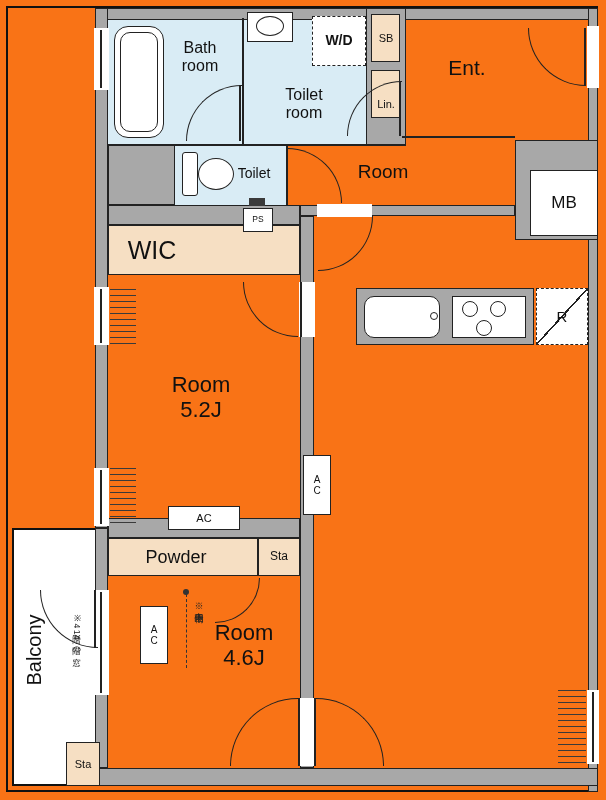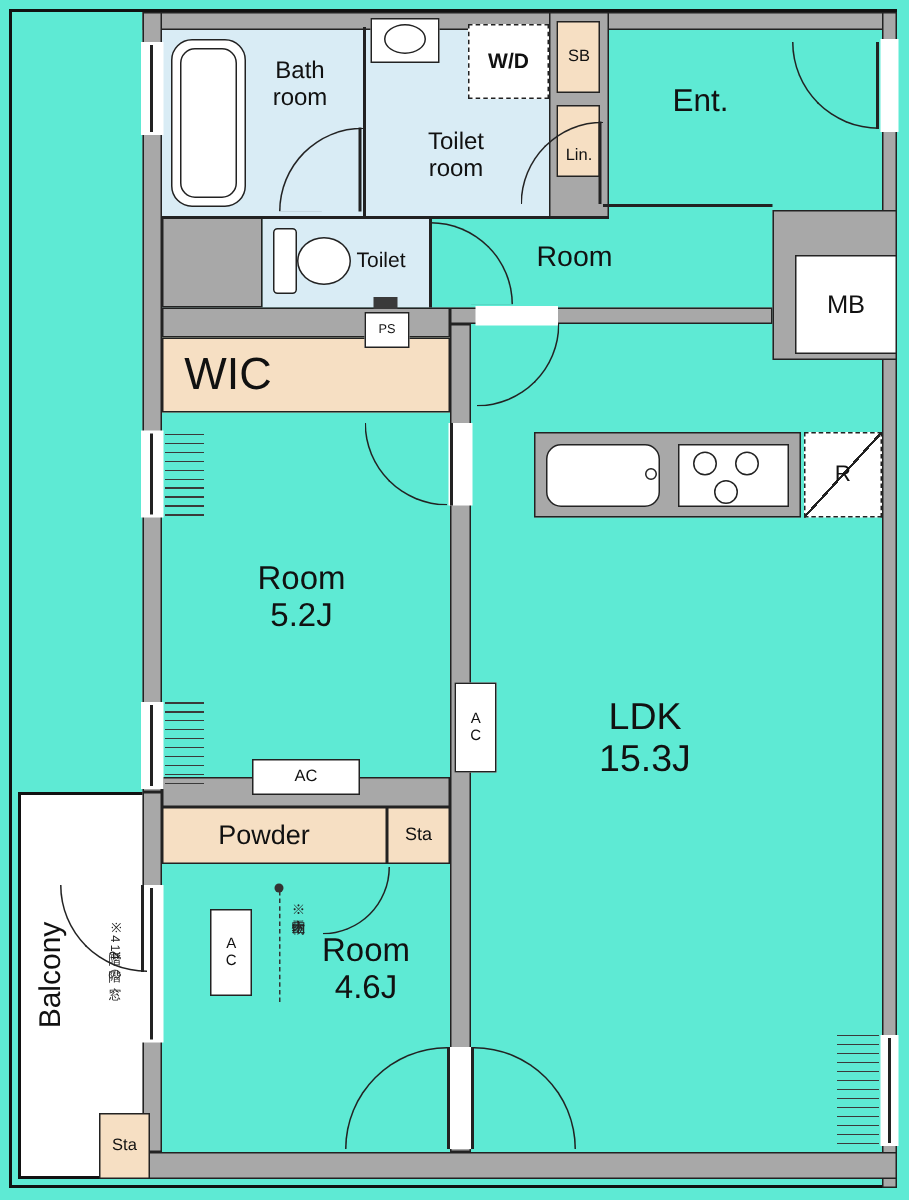--- a/index.html
+++ b/index.html
@@ -1,18 +1,18 @@
 <!DOCTYPE html>
 <html><head>
 <meta charset="utf-8">
 <style>
   * { margin:0; padding:0; box-sizing:border-box; }
   html,body { background:#fff; }
   body { width:606px; height:800px; font-family:"Liberation Sans", sans-serif; }
-  #plan { position:relative; width:606px; height:800px; background:#5eead4; overflow:hidden; }
+  #plan { position:relative; width:606px; height:800px; background:#f97316; overflow:hidden; }
   .abs { position:absolute; }
   .frame { left:6px; top:6px; width:592px; height:786px; border:2px solid #111; z-index:0; }
   .fill { z-index:1; }
   .blue { background:#d9ecf5; }
   .wall { background:#a8a8a8; border:1px solid #222; z-index:2; }
   .beige { background:#f6dfc3; border:1.5px solid #222; z-index:3; }
   .whitebox { background:#fff; border:1.4px solid #222; z-index:3; }
   .dashedbox { background:#fff; border:1.6px dashed #222; z-index:3; }
   .gap { background:#fff; z-index:3; }
   .line { background:#222; z-index:3; }
@@ -144,29 +144,25 @@
       <span>Toilet</span>
       <span>room</span>
     </div>
   <div class="abs label" style="left:339px;top:41px;font-size:14px;font-weight:bold;">W/D</div>
   <div class="abs label" style="left:386px;top:38px;font-size:11px;">SB</div>
   <div class="abs label" style="left:386px;top:104px;font-size:11px;">Lin.</div>
   <div class="abs label" style="left:467px;top:68px;font-size:21px;">Ent.</div>
   <div class="abs label" style="left:383px;top:172px;font-size:19px;">Room</div>
   <div class="abs label" style="left:254px;top:174px;font-size:14px;">Toilet</div>
   <div class="abs label" style="left:564px;top:203px;font-size:17px;">MB</div>
-  <div class="abs label" style="left:152px;top:250px;font-size:30px;">WIC</div>
+  <div class="abs label" style="left:152px;top:250px;font-size:25px;">WIC</div>
   <div class="abs label" style="left:258px;top:220px;font-size:8.5px;">PS</div>
   <div class="abs label" style="left:201px;top:398px;font-size:22px;">
       <span>Room</span>
       <span>5.2J</span>
-    </div>
-  <div class="abs label" style="left:430px;top:492px;font-size:25px;">
-      <span>LDK</span>
-      <span>15.3J</span>
     </div>
   <div class="abs label" style="left:562px;top:317px;font-size:15px;">R</div>
   <div class="abs label" style="left:176px;top:557px;font-size:18px;">Powder</div>
   <div class="abs label" style="left:279px;top:557px;font-size:12px;">Sta</div>
   <div class="abs label" style="left:244px;top:646px;font-size:22px;">
       <span>Room</span>
       <span>4.6J</span>
     </div>
   <div class="abs label rot90" style="left:34px;top:650px;font-size:20px;">Balcony</div>
   <div class="abs label" style="left:83px;top:764px;font-size:11px;">Sta</div>

